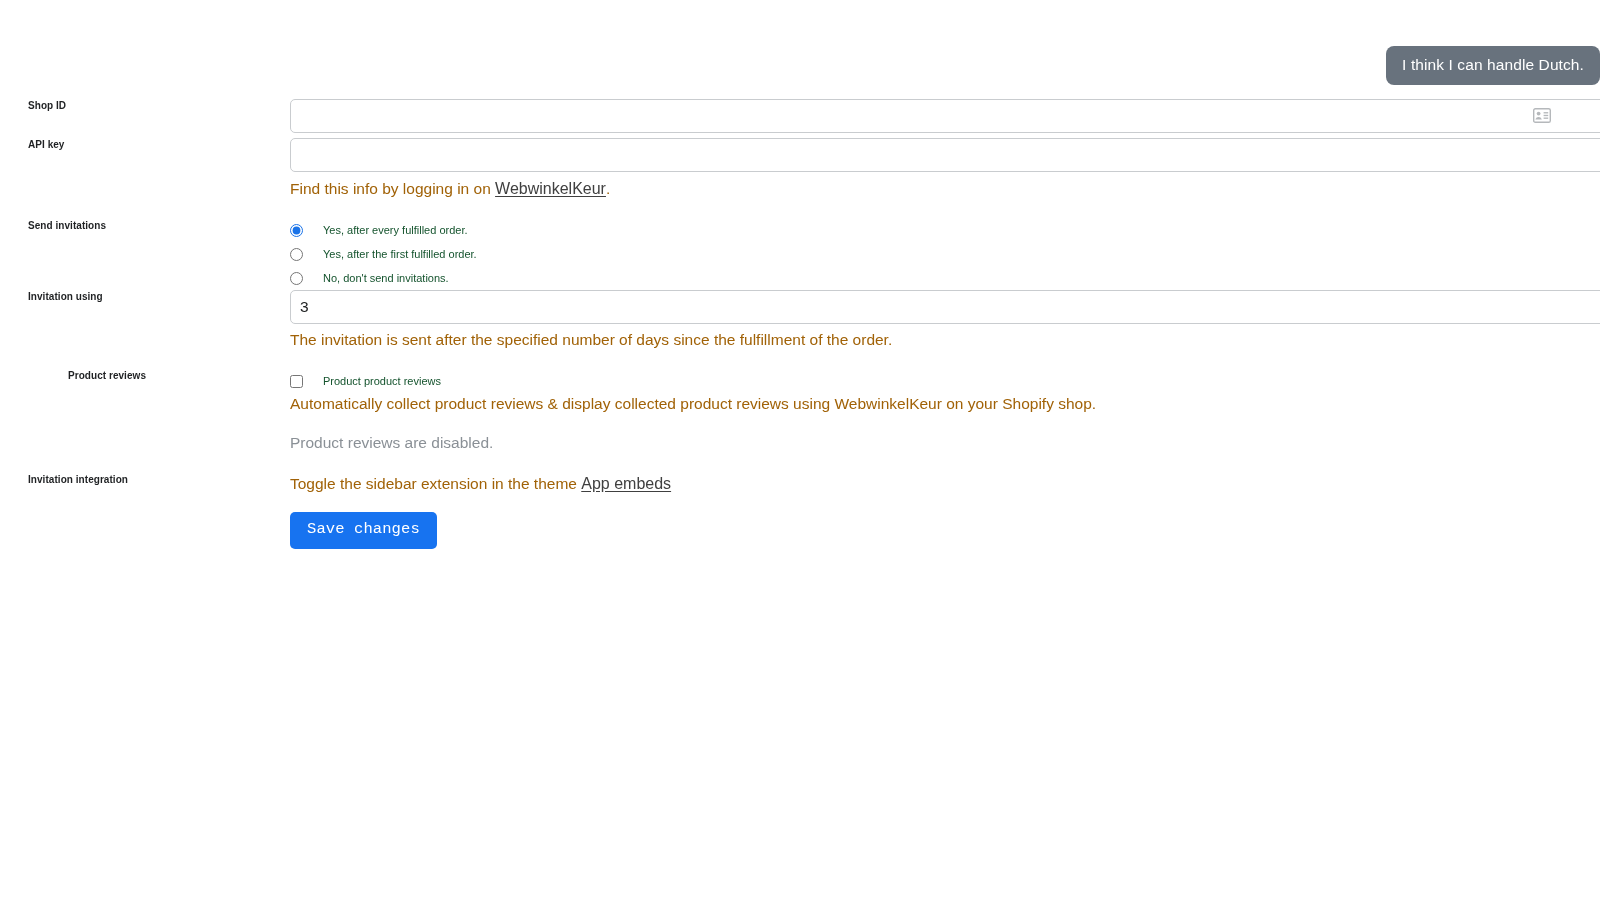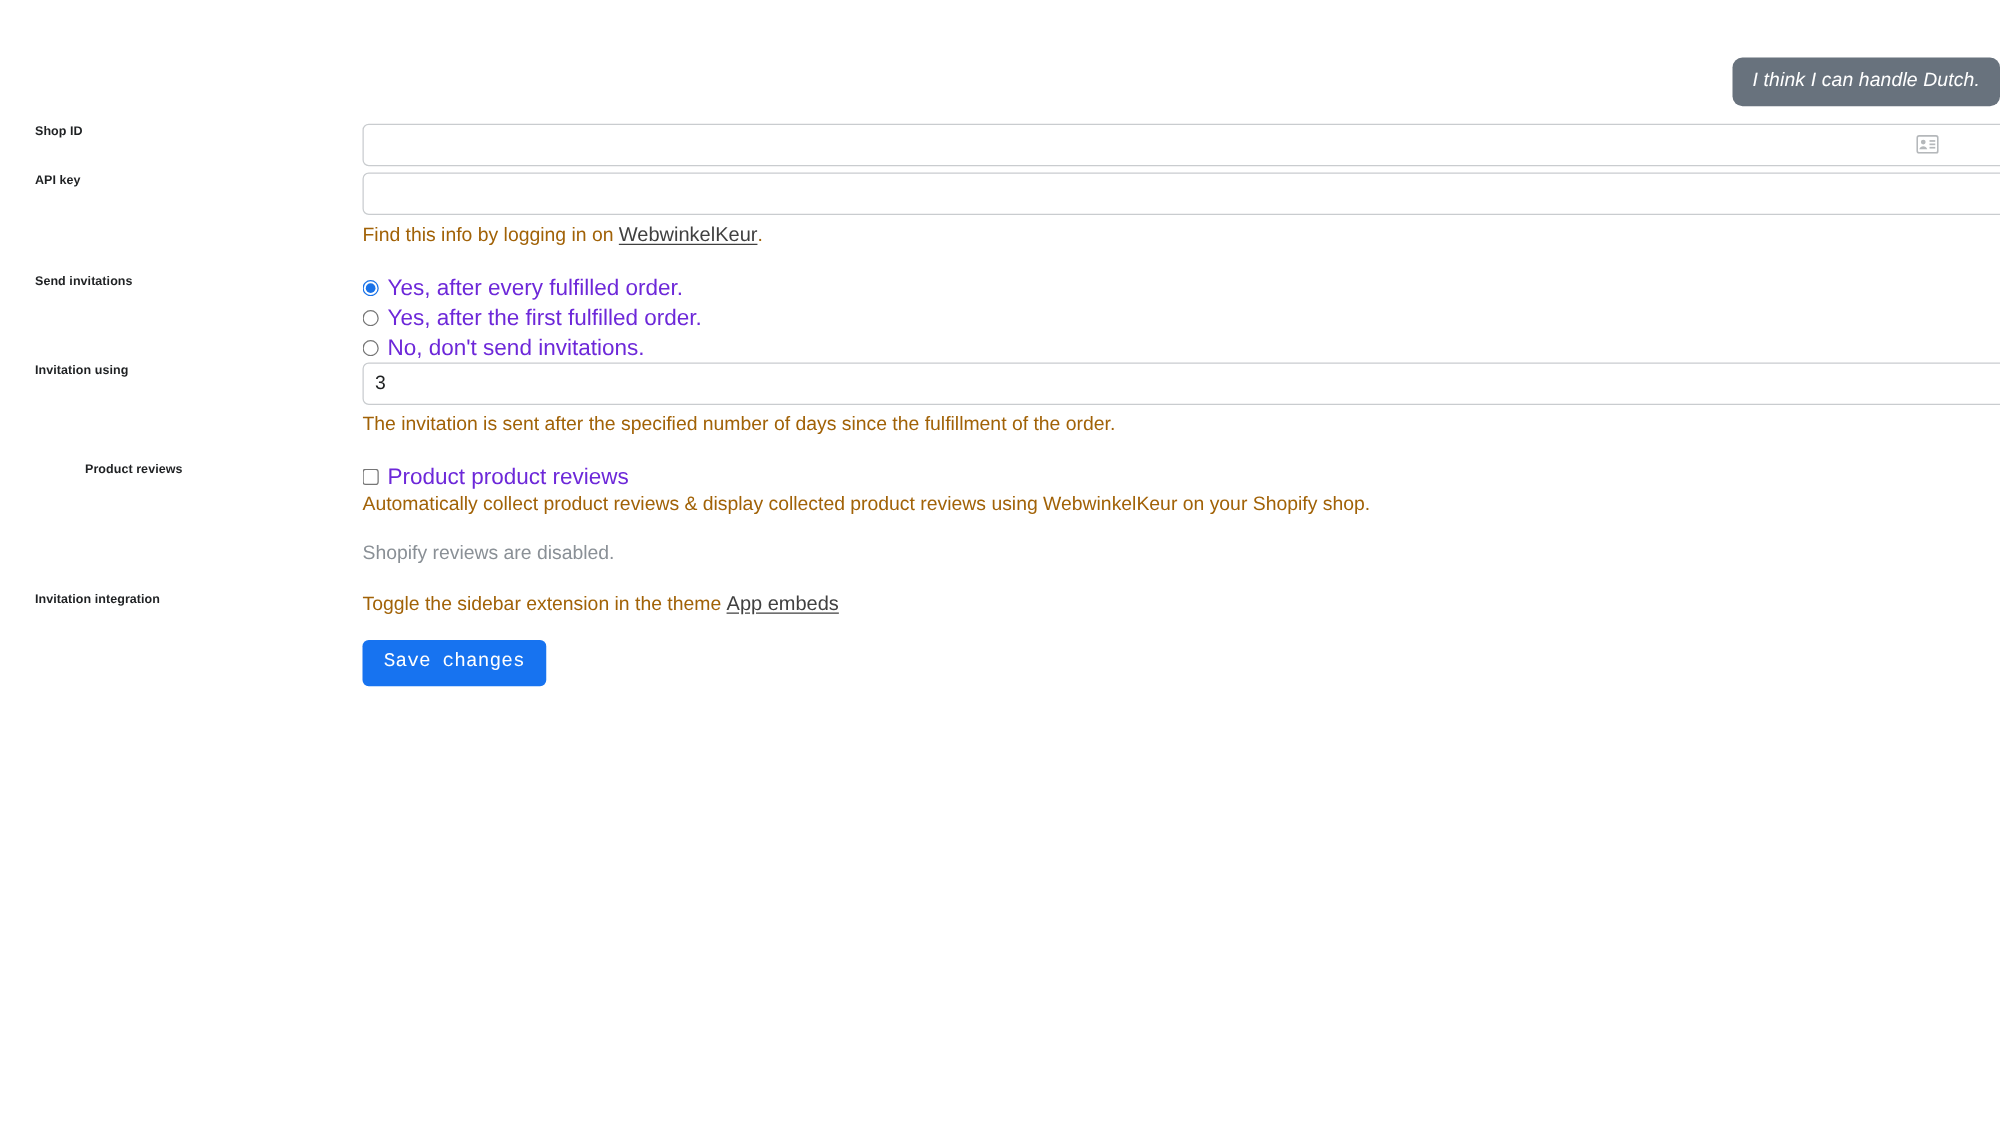--- a/index.html
+++ b/index.html
@@ -16,21 +16,20 @@
     color: #202223;
     -webkit-font-smoothing: antialiased;
   }
 
   
   #toast-layer {
     position: absolute;
     top: 0; left: 0;
     width: 1600px;
     height: 95px;
-    font-style: italic;
   }
   .toast {
     position: absolute;
     top: 46px;
     right: 0px;
     background: #68727d;
     color: #ffffff;
     font-size: 15.5px;
     line-height: 1;
     padding: 11px 16px 12px 16px;
@@ -116,23 +115,24 @@
     white-space: nowrap;
   }
   .choice input {
     margin: 0 7px 0 0;
     width: 13px;
     height: 13px;
     accent-color: #1a73e8;
     flex: 0 0 auto;
   }
   .choice label {
-    font-size: 18px;
-    color: #6d28d9;
+    font-size: 11px;
+    color: #14532d;
     line-height: 1;
+    margin-left: 13px;
   }
 
   
   .btn-primary {
     background: #1773f0;
     color: #ffffff;
     border: none;
     border-radius: 5px;
     font-family: Liberation Mono, monospace;
     font-size: 15.5px;
@@ -224,21 +224,21 @@
         <label for="chk-reviews">Product product reviews</label>
       </div>
     </div>
   </div>
 
   <div class="row" style="top:394px;">
     <div class="field help">Automatically collect product reviews &amp; display collected product reviews using WebwinkelKeur on your Shopify shop.</div>
   </div>
 
   <div class="row" style="top:433px;">
-    <div class="field muted">Shopify reviews are disabled.</div>
+    <div class="field muted">Product reviews are disabled.</div>
   </div>
 
   <div class="row" style="top:474px;">
     <div class="label">Invitation integration</div>
     <div class="field">
       <span class="help">Toggle the sidebar extension in the theme </span><a class="link" href="#">App embeds</a>
     </div>
   </div>
 
   <div class="row" style="top:512px;">

